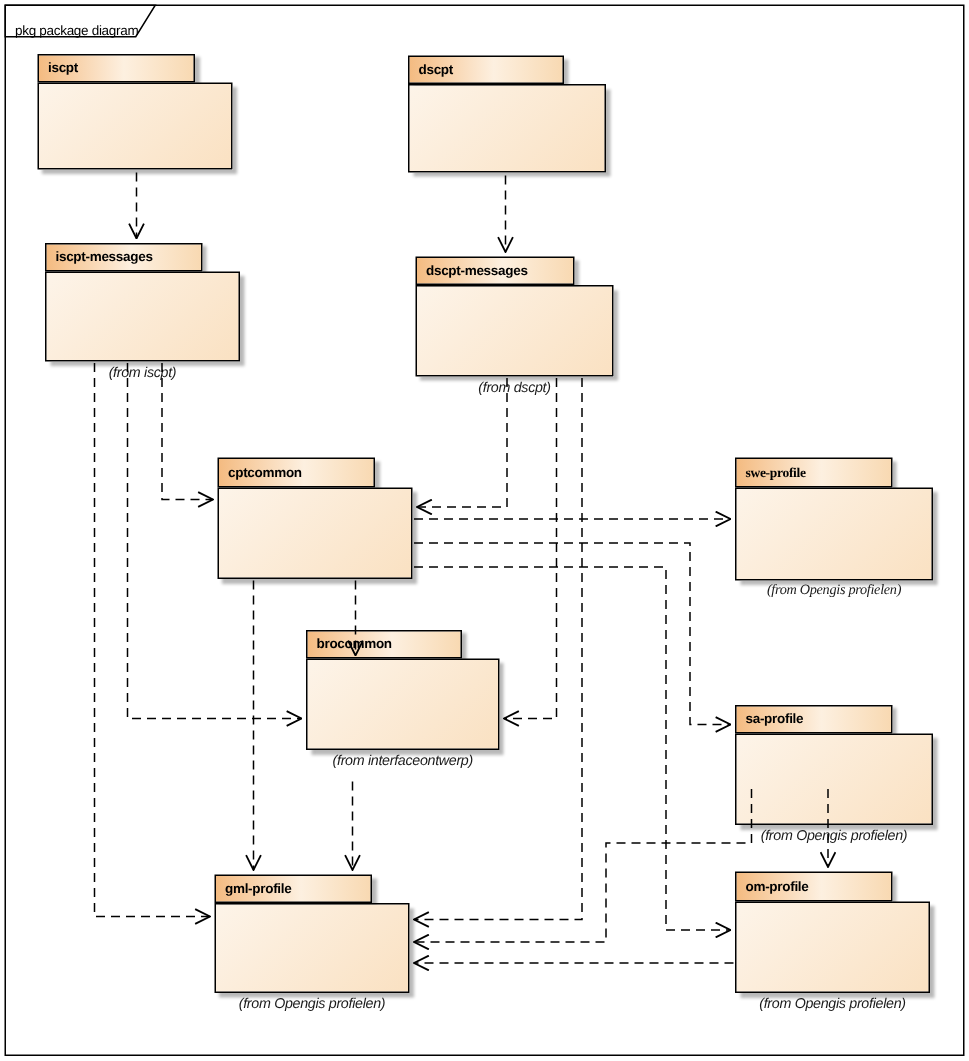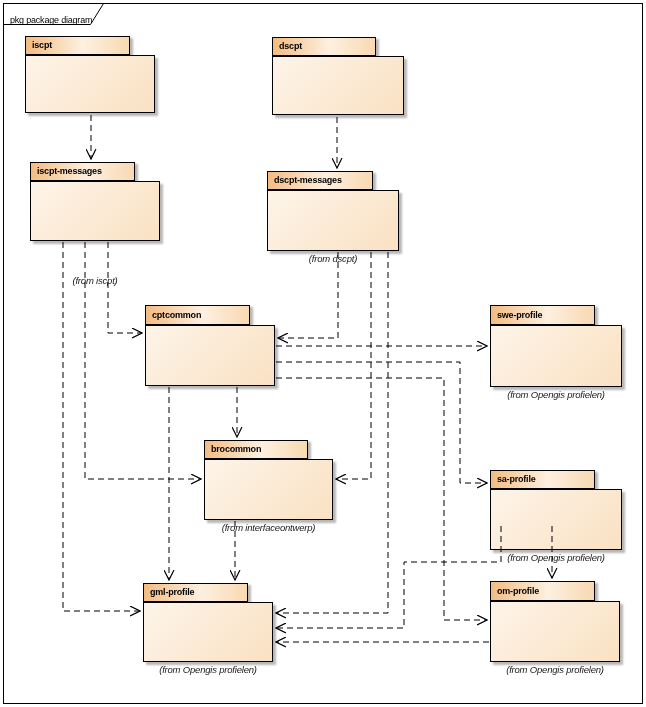--- a/index.html
+++ b/index.html
@@ -81,40 +81,40 @@
     </div>
     <div class="pkg" style="left: 272px; top: 37px; width: 132px; height: 78px;">
       <div class="pkg-tab" style="width: 104px; height: 19px;"></div>
       <div class="pkg-body" style="top: 19px; width: 132px; height: 59px;"></div>
       <div class="pkg-label" style="line-height: 19px;">dscpt</div>
     </div>
     <div class="pkg" style="left: 30px; top: 162px; width: 130px; height: 79px;">
       <div class="pkg-tab" style="width: 105px; height: 19px;"></div>
       <div class="pkg-body" style="top: 19px; width: 130px; height: 60px;"></div>
       <div class="pkg-label" style="line-height: 19px;">iscpt-messages</div>
-      <div class="pkg-note" style="top: 81px; width: 130px; margin-top: 32px;">(from iscpt)</div>
+      <div class="pkg-note" style="top: 81px; width: 130px;">(from iscpt)</div>
     </div>
-    <div class="pkg" style="left: 267px; top: 171px; width: 132px; height: 76px;">
+    <div class="pkg" style="left: 277px; top: 171px; width: 132px; height: 76px;">
       <div class="pkg-tab" style="width: 106px; height: 19px;"></div>
       <div class="pkg-body" style="top: 19px; width: 132px; height: 61px;"></div>
       <div class="pkg-label" style="line-height: 19px;">dscpt-messages</div>
       <div class="pkg-note" style="top: 82px; width: 132px;">(from dscpt)</div>
     </div>
     <div class="pkg" style="left: 145px; top: 305px; width: 130px; height: 81px;">
       <div class="pkg-tab" style="width: 105px; height: 20px;"></div>
       <div class="pkg-body" style="top: 20px; width: 130px; height: 61px;"></div>
       <div class="pkg-label" style="line-height: 20px; text-align: center;">cptcommon</div>
     </div>
-    <div class="pkg" style="left: 490px; top: 305px; width: 132px; height: 82px;">
+    <div class="pkg" style="left: 490px; top: 305px; width: 132px; height: 82px; font-family: Liberation Serif, serif;">
       <div class="pkg-tab" style="width: 105px; height: 20px;"></div>
       <div class="pkg-body" style="top: 20px; width: 132px; height: 62px;"></div>
       <div class="pkg-label" style="line-height: 20px;">swe-profile</div>
       <div class="pkg-note" style="top: 84px; width: 132px;">(from Opengis profielen)</div>
     </div>
-    <div class="pkg" style="left: 204px; top: 440px; width: 147px; height: 80px;">
+    <div class="pkg" style="left: 204px; top: 420px; width: 147px; height: 80px;">
       <div class="pkg-tab" style="width: 104px; height: 19px;"></div>
       <div class="pkg-body" style="top: 19px; width: 129px; height: 61px;"></div>
       <div class="pkg-label" style="line-height: 19px;">brocommon</div>
       <div class="pkg-note" style="top: 82px; width: 129px;">(from interfaceontwerp)</div>
     </div>
     <div class="pkg" style="left: 490px; top: 470px; width: 132px; height: 80px;">
       <div class="pkg-tab" style="width: 105px; height: 19px;"></div>
       <div class="pkg-body" style="top: 19px; width: 132px; height: 61px;"></div>
       <div class="pkg-label" style="line-height: 19px;">sa-profile</div>
       <div class="pkg-note" style="top: 82px; width: 132px;">(from Opengis profielen)</div>

